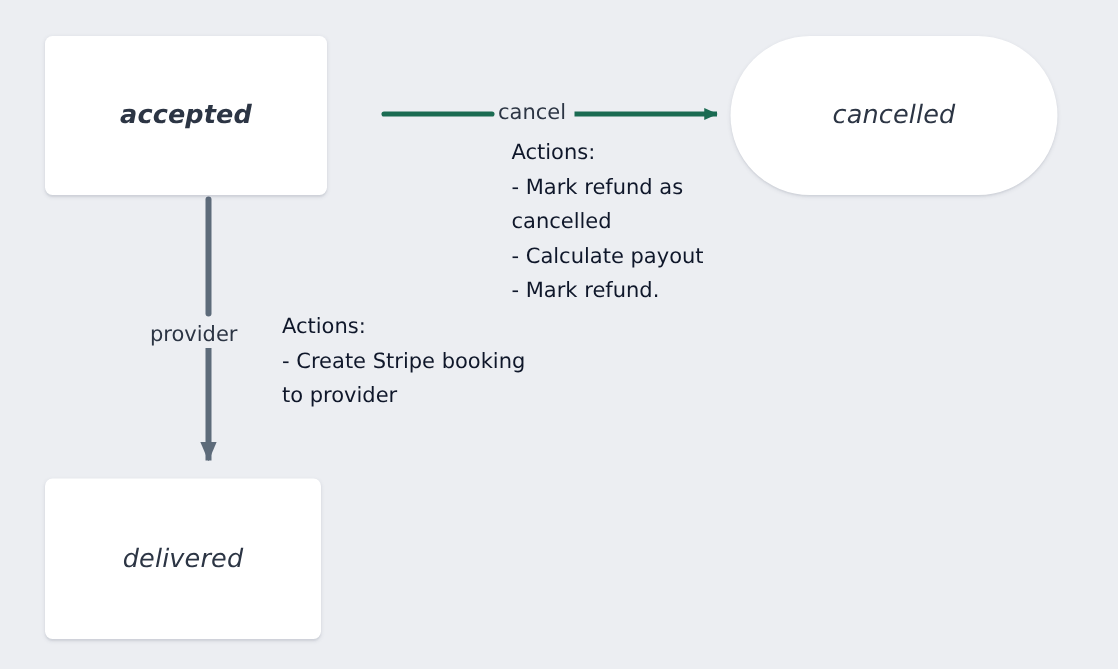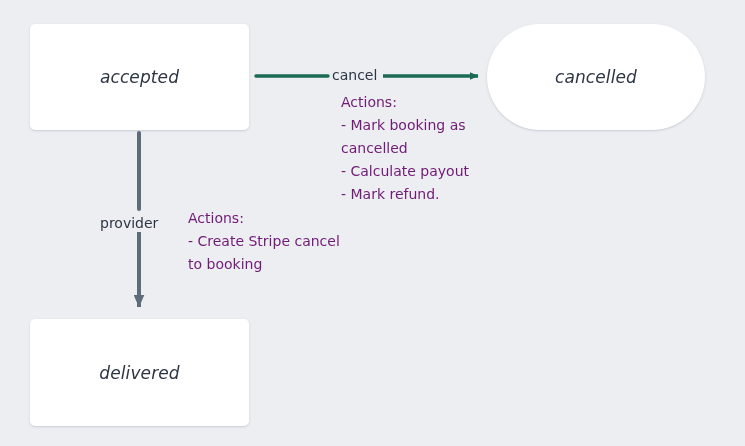--- a/index.html
+++ b/index.html
@@ -31,22 +31,22 @@
   .node-label {
     font-style: italic;
     font-size: 17px;
     color: #2c3544;
     letter-spacing: 0.1px;
     white-space: nowrap;
   }
   .node-rect { border-radius: 5px; }
   .node-pill { border-radius: 60px; }
 
-  #node-accepted  { left: 30px;  top: 24px;  width: 219px; height: 106px; }
-  #node-delivered { left: 30px;  top: 319px; width: 219px; height: 107px; }
+  #node-accepted  { left: 30px;  top: 24px;  width: 188px; height: 106px; font-weight: bold; }
+  #node-delivered { left: 30px;  top: 319px; width: 184px; height: 107px; }
   #node-cancelled { left: 487px; top: 24px;  width: 218px; height: 106px; }
 
   
   #edges {
     position: absolute;
     left: 0;
     top: 0;
     width: 745px;
     height: 446px;
     overflow: visible;
@@ -60,21 +60,21 @@
     white-space: nowrap;
   }
   #label-cancel   { left: 332px; top: 67px; }
   #label-complete { left: 100px; top: 215px; }
 
   
   .actions {
     position: absolute;
     font-size: 14px;
     line-height: 23px;
-    color: #701a75;
+    color: #0f172a;
     white-space: nowrap;
   }
   #actions-cancel   { left: 341px; top: 91px; }
   #actions-complete { left: 188px; top: 207px; }
   .actions div { white-space: nowrap; }
 </style>
 </head>
 <body>
 
 <div id="diagram">
@@ -111,25 +111,25 @@
   <div id="node-delivered" class="node node-rect">
     <span class="node-label">delivered</span>
   </div>
 
   <div id="label-cancel" class="edge-label">cancel</div>
 
   <div id="label-complete" class="edge-label">provider</div>
 
   <div id="actions-cancel" class="actions">
     <div>Actions:</div>
-    <div>- Mark booking as</div>
+    <div>- Mark refund as</div>
     <div>cancelled</div>
     <div>- Calculate payout</div>
     <div>- Mark refund.</div>
   </div>
 
   <div id="actions-complete" class="actions">
     <div>Actions:</div>
-    <div>- Create Stripe cancel</div>
-    <div>to booking</div>
+    <div>- Create Stripe booking</div>
+    <div>to provider</div>
   </div>
 
 </div>
 
 </body></html>

